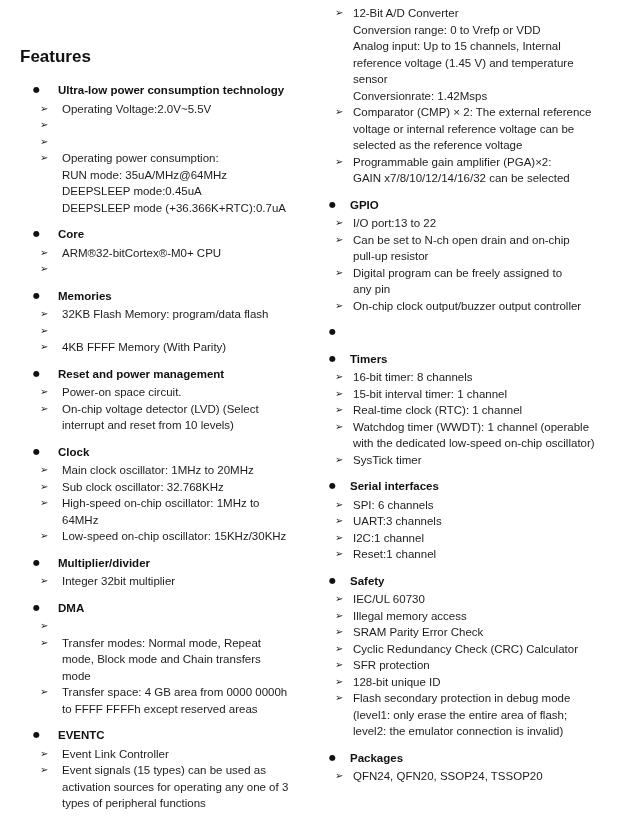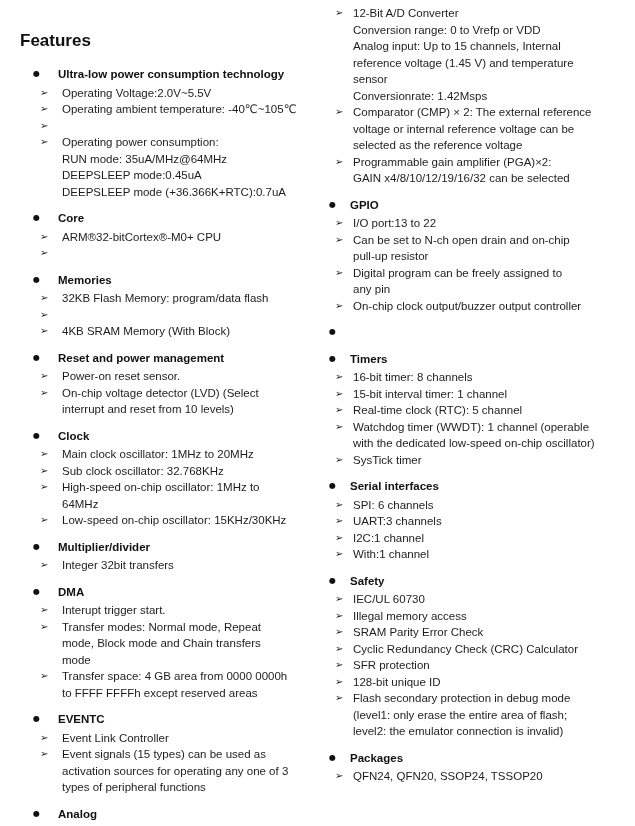--- a/index.html
+++ b/index.html
@@ -20,21 +20,21 @@
   }
   .column { position: absolute; }
   .col-left  { left: 20px;  top: 30px; width: 302px; }
   .col-right { left: 326px; top: 5px;  width: 302px; }
 
   .page-title {
     font-size: 17px;
     line-height: 22px;
     font-weight: bold;
     color: #111111;
-    margin: 0 0 14px 0;
+    margin: 16px 0 14px 0;
   }
 
   .section { margin-top: 10px; }
   .section.no-title { margin-top: 0; }
 
   .section-heading {
     display: flex;
     align-items: flex-start;
     font-weight: bold;
     color: #111111;
@@ -79,21 +79,20 @@
           <div class="section-heading">
             <span class="bullet">●</span>
             <span class="section-title">Ultra-low power consumption technology</span>
           </div>
           <div class="item">
             <span class="arrow">➢</span>
             <span class="text">Operating Voltage:2.0V~5.5V</span>
           </div>
           <div class="item">
             <span class="arrow">➢</span>
-            <span class="text">Operating ambient temperature: -40℃~105℃</span>
           </div>
           <div class="item">
             <span class="arrow">➢</span>
           </div>
           <div class="item">
             <span class="arrow">➢</span>
             <span class="text">Operating power consumption:
 RUN mode: 35uA/MHz@64MHz
 DEEPSLEEP mode:0.45uA
 DEEPSLEEP mode (+36.366K+RTC):0.7uA</span>
@@ -119,31 +118,31 @@
           </div>
           <div class="item">
             <span class="arrow">➢</span>
             <span class="text">32KB Flash Memory: program/data flash</span>
           </div>
           <div class="item">
             <span class="arrow">➢</span>
           </div>
           <div class="item">
             <span class="arrow">➢</span>
-            <span class="text">4KB SRAM Memory (With Block)</span>
+            <span class="text">4KB FFFF Memory (With Parity)</span>
           </div>
         </div>
         <div class="section">
           <div class="section-heading">
             <span class="bullet">●</span>
             <span class="section-title">Reset and power management</span>
           </div>
           <div class="item">
             <span class="arrow">➢</span>
-            <span class="text">Power-on reset sensor.</span>
+            <span class="text">Power-on space circuit.</span>
           </div>
           <div class="item">
             <span class="arrow">➢</span>
             <span class="text">On-chip voltage detector (LVD) (Select
 interrupt and reset from 10 levels)</span>
           </div>
         </div>
         <div class="section">
           <div class="section-heading">
             <span class="bullet">●</span>
@@ -167,31 +166,30 @@
             <span class="text">Low-speed on-chip oscillator: 15KHz/30KHz</span>
           </div>
         </div>
         <div class="section">
           <div class="section-heading">
             <span class="bullet">●</span>
             <span class="section-title">Multiplier/divider</span>
           </div>
           <div class="item">
             <span class="arrow">➢</span>
-            <span class="text">Integer 32bit transfers</span>
+            <span class="text">Integer 32bit multiplier</span>
           </div>
         </div>
         <div class="section">
           <div class="section-heading">
             <span class="bullet">●</span>
             <span class="section-title">DMA</span>
           </div>
           <div class="item">
             <span class="arrow">➢</span>
-            <span class="text">Interupt trigger start.</span>
           </div>
           <div class="item">
             <span class="arrow">➢</span>
             <span class="text">Transfer modes: Normal mode, Repeat
 mode, Block mode and Chain transfers
 mode</span>
           </div>
           <div class="item">
             <span class="arrow">➢</span>
             <span class="text">Transfer space: 4 GB area from 0000 0000h
@@ -234,21 +232,21 @@
           </div>
           <div class="item">
             <span class="arrow">➢</span>
             <span class="text">Comparator (CMP) × 2: The external reference
 voltage or internal reference voltage can be
 selected as the reference voltage</span>
           </div>
           <div class="item">
             <span class="arrow">➢</span>
             <span class="text">Programmable gain amplifier (PGA)×2:
-GAIN x4/8/10/12/19/16/32 can be selected</span>
+GAIN x7/8/10/12/14/16/32 can be selected</span>
           </div>
         </div>
         <div class="section">
           <div class="section-heading">
             <span class="bullet">●</span>
             <span class="section-title">GPIO</span>
           </div>
           <div class="item">
             <span class="arrow">➢</span>
             <span class="text">I/O port:13 to 22</span>
@@ -281,21 +279,21 @@
           <div class="item">
             <span class="arrow">➢</span>
             <span class="text">16-bit timer: 8 channels</span>
           </div>
           <div class="item">
             <span class="arrow">➢</span>
             <span class="text">15-bit interval timer: 1 channel</span>
           </div>
           <div class="item">
             <span class="arrow">➢</span>
-            <span class="text">Real-time clock (RTC): 5 channel</span>
+            <span class="text">Real-time clock (RTC): 1 channel</span>
           </div>
           <div class="item">
             <span class="arrow">➢</span>
             <span class="text">Watchdog timer (WWDT): 1 channel (operable
 with the dedicated low-speed on-chip oscillator)</span>
           </div>
           <div class="item">
             <span class="arrow">➢</span>
             <span class="text">SysTick timer</span>
           </div>
@@ -312,21 +310,21 @@
           <div class="item">
             <span class="arrow">➢</span>
             <span class="text">UART:3 channels</span>
           </div>
           <div class="item">
             <span class="arrow">➢</span>
             <span class="text">I2C:1 channel</span>
           </div>
           <div class="item">
             <span class="arrow">➢</span>
-            <span class="text">With:1 channel</span>
+            <span class="text">Reset:1 channel</span>
           </div>
         </div>
         <div class="section">
           <div class="section-heading">
             <span class="bullet">●</span>
             <span class="section-title">Safety</span>
           </div>
           <div class="item">
             <span class="arrow">➢</span>
             <span class="text">IEC/UL 60730</span>

